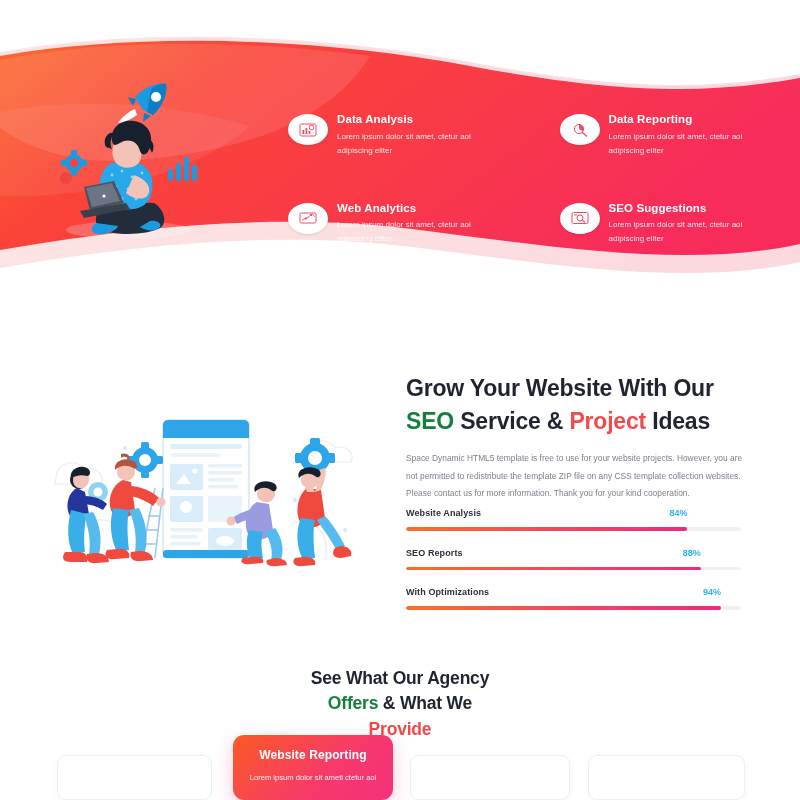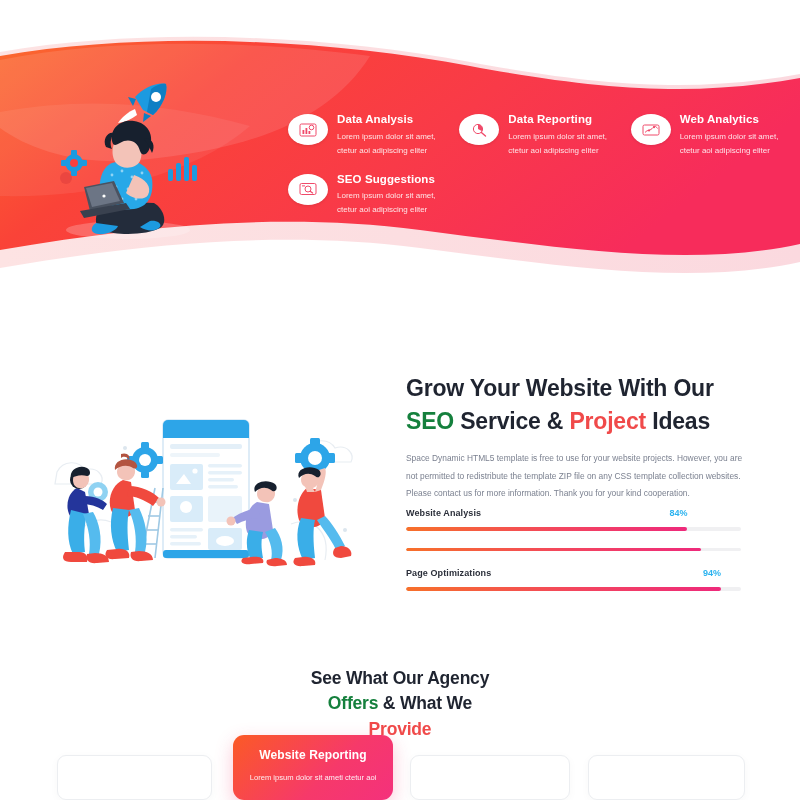--- a/index.html
+++ b/index.html
@@ -18,23 +18,24 @@
     overflow: hidden;
   }
   .hero-svg { position: absolute; left: 0; top: 0; }
 
   .hero-illus { position: absolute; left: 40px; top: 75px; width: 250px; height: 175px; }
 
   .features {
     position: absolute; left: 288px; top: 112px;
     width: 500px;
     display: grid;
-    grid-template-columns: 1fr 1fr 1fr;
+    grid-template-columns: 1fr 1fr;
     grid-row-gap: 14px;
     grid-column-gap: 14px;
+    gap: 43px;
   }
   .feature { display: flex; align-items: flex-start; gap: 9px; }
   .feat-badge {
     flex: 0 0 auto;
     width: 40px; height: 31px;
     border-radius: 50%;
     background: #ffffff;
     display: flex; align-items: center; justify-content: center;
     box-shadow: 0 1px 3px rgba(0,0,0,.10);
     margin-top: 2px;
@@ -427,28 +428,32 @@
         <div class="bar-head">
           <span class="bar-label">Website Analysis</span>
           <span class="bar-pct" style="left:84%">84%</span>
         </div>
         <div class="bar-track">
           <div class="bar-fill" style="width:84%"></div>
         </div>
       </div>
 
       <div class="bar-row">
+        <div class="bar-head">
+          <span class="bar-label">SEO Reports</span>
+          <span class="bar-pct" style="left:88%">88%</span>
+        </div>
         <div class="bar-track">
           <div class="bar-fill" style="width:88%"></div>
         </div>
       </div>
 
       <div class="bar-row">
         <div class="bar-head">
-          <span class="bar-label">Page Optimizations</span>
+          <span class="bar-label">With Optimizations</span>
           <span class="bar-pct" style="left:94%">94%</span>
         </div>
         <div class="bar-track">
           <div class="bar-fill" style="width:94%"></div>
         </div>
       </div>
 
     </div>
   </section>
 

